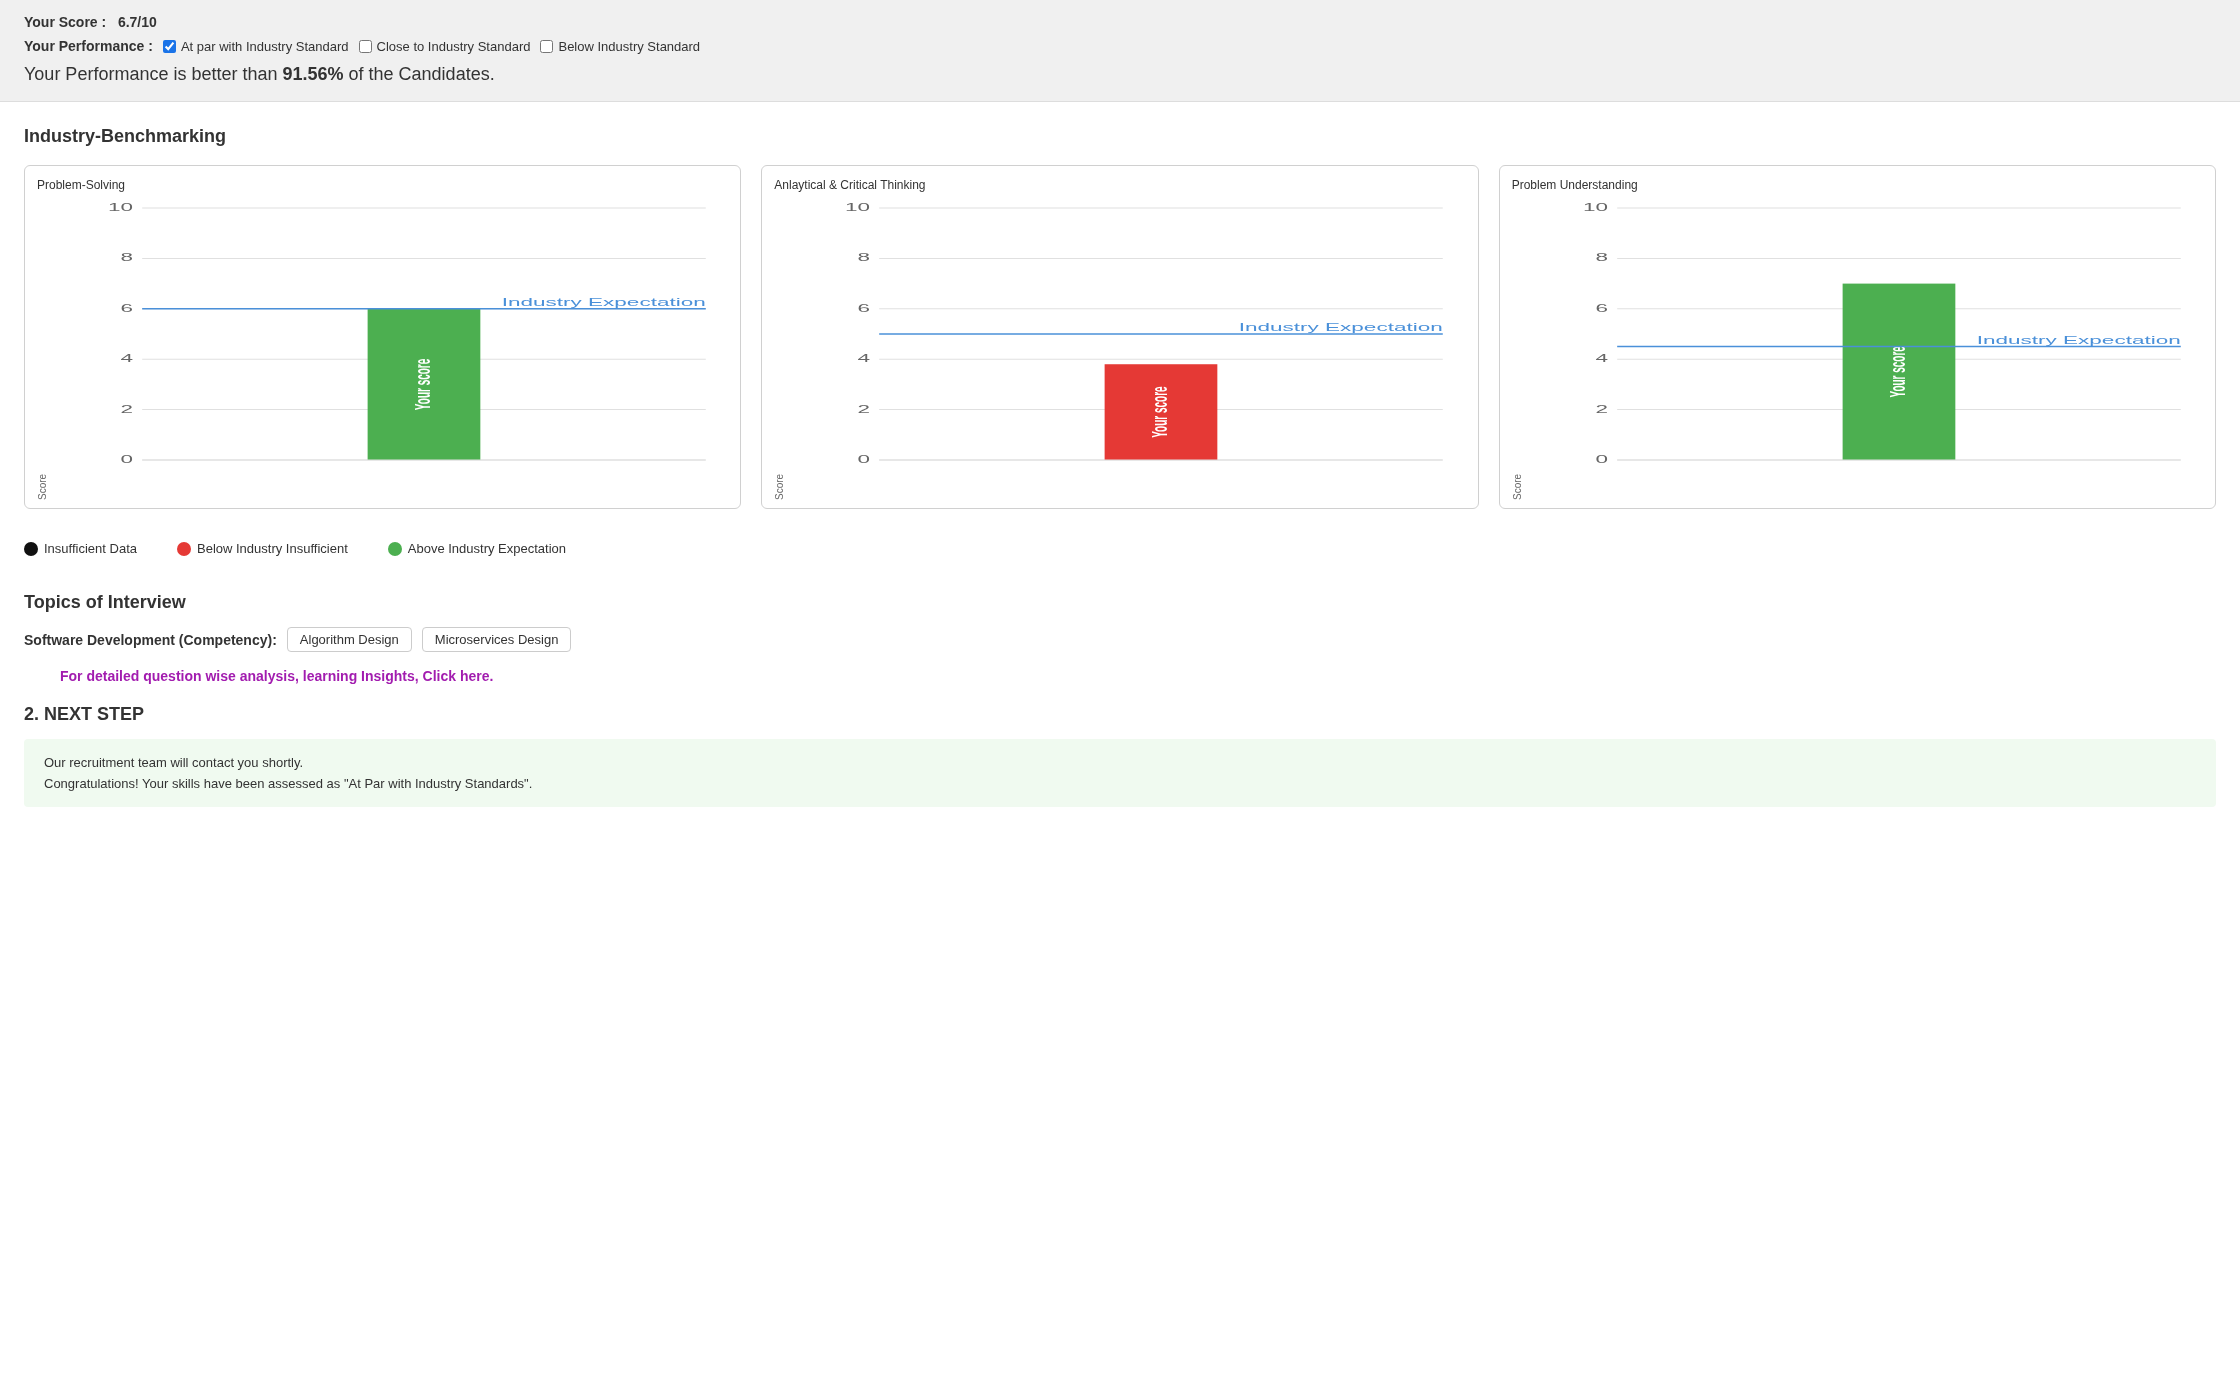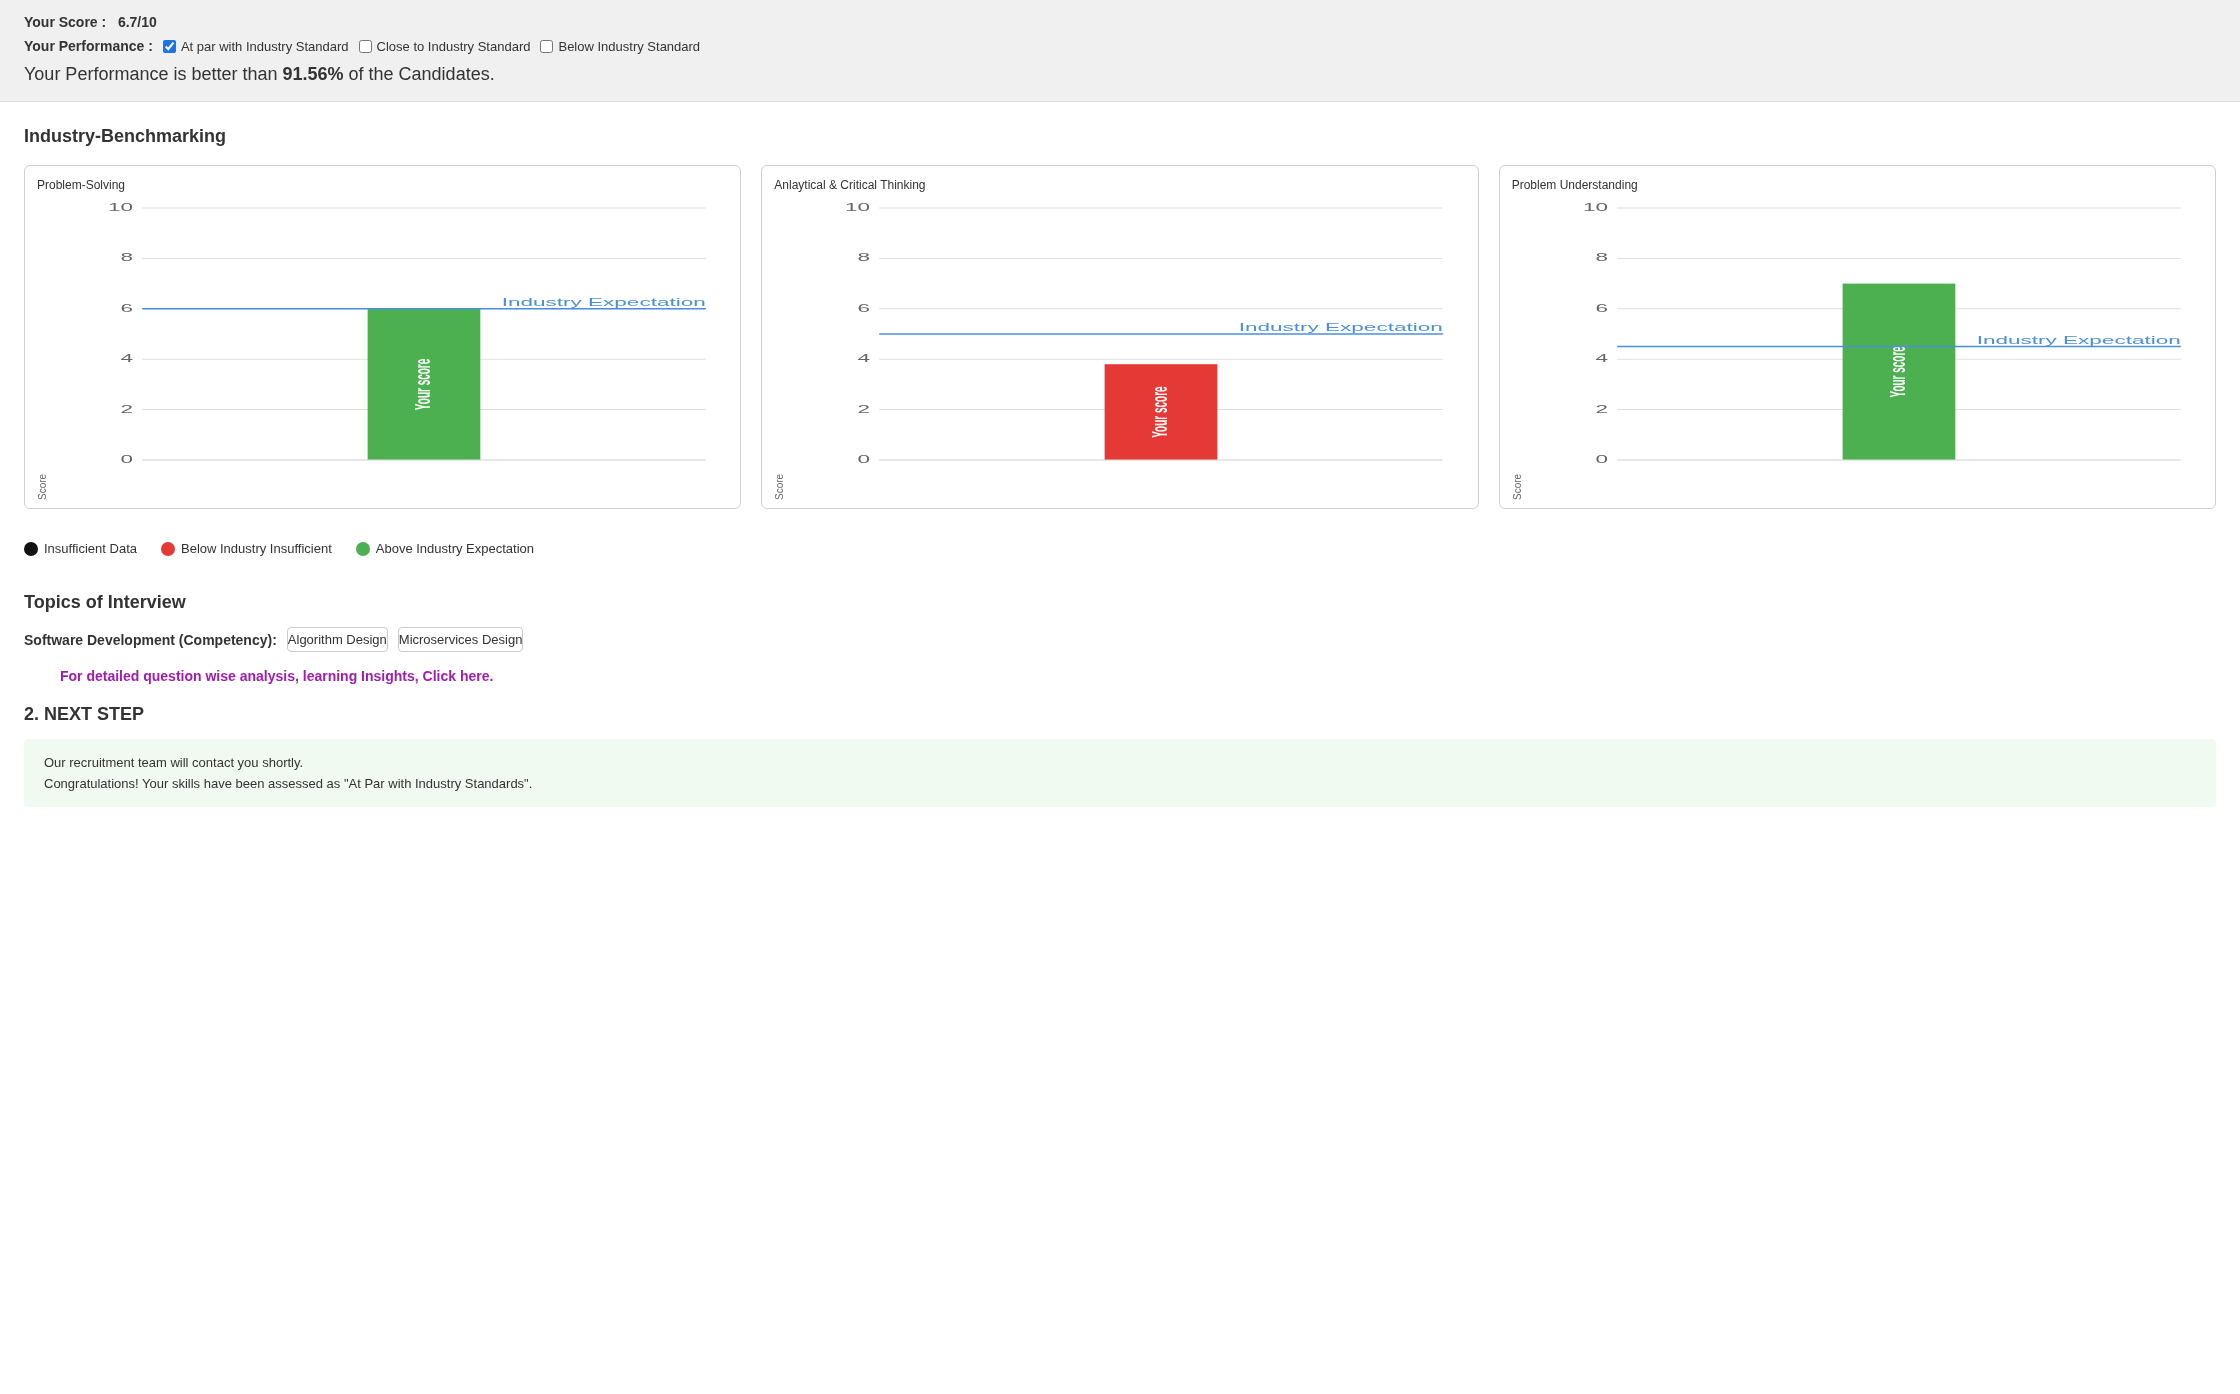--- a/index.html
+++ b/index.html
@@ -89,21 +89,21 @@
     .chart-inner {
       position: relative;
       flex: 1;
       display: flex;
       flex-direction: column;
     }
 
     .legend-row {
       display: flex;
       align-items: center;
-      gap: 24px;
+      gap: 40px;
       margin-bottom: 28px;
       padding: 8px 0;
     }
 
     .legend-item {
       display: flex;
       align-items: center;
       gap: 6px;
       font-size: 13px;
     }
@@ -131,21 +131,21 @@
     }
 
     .competency-label {
       font-weight: bold;
       font-size: 14px;
     }
 
     .tag {
       border: 1px solid #ccc;
       border-radius: 4px;
-      padding: 4px 0;
+      padding: 4px 12px;
       font-size: 13px;
       background: #fff;
     }
 
     .analysis-link {
       color: #a21caf;
       font-weight: bold;
       font-size: 14px;
       text-decoration: none;
       display: block;

